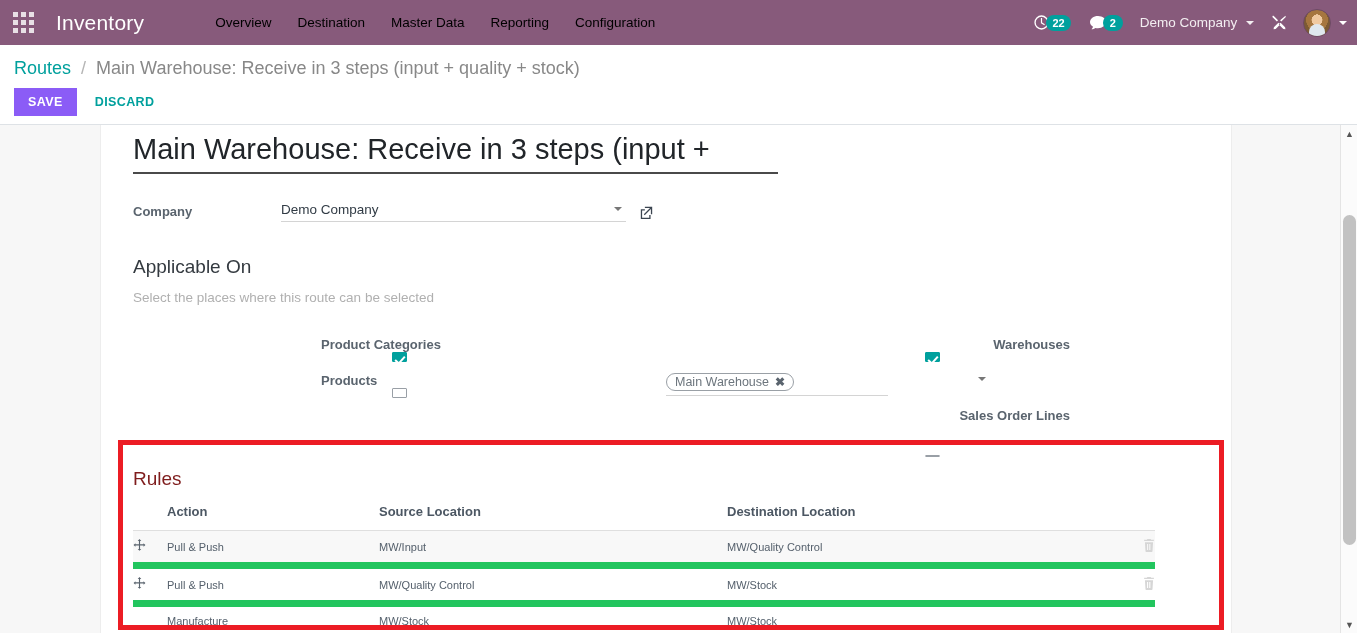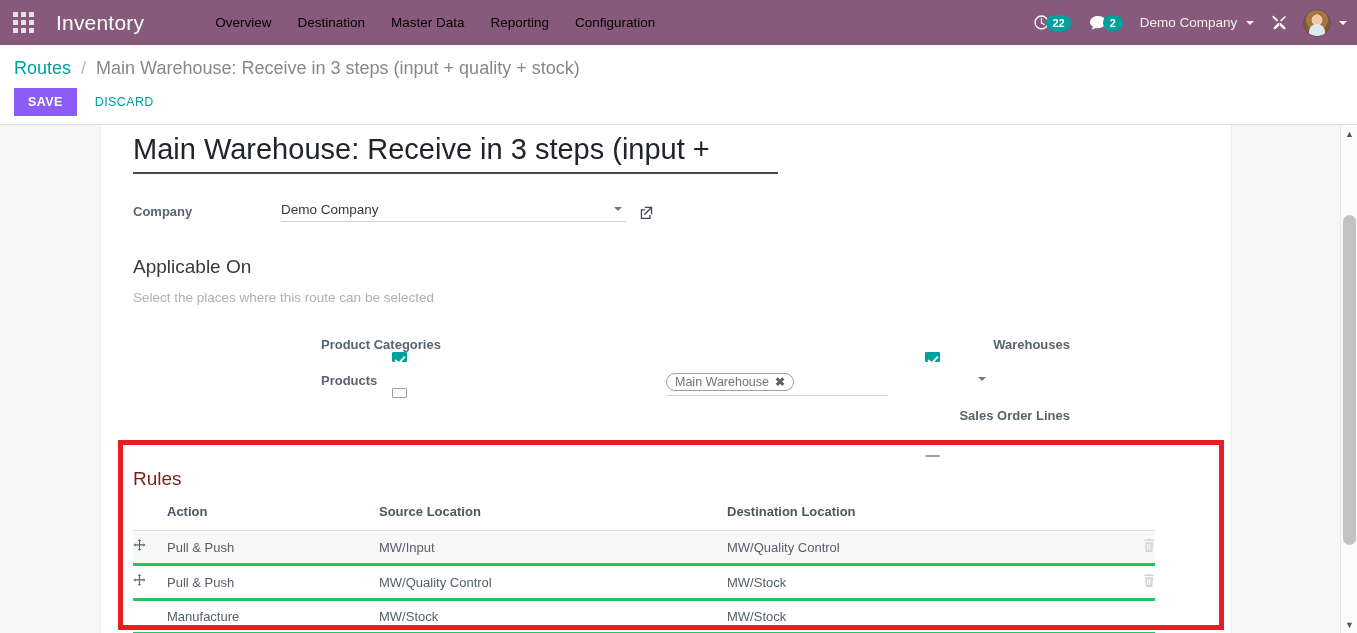--- a/index.html
+++ b/index.html
@@ -79,21 +79,21 @@
   .breadcrumb .sep { color: #b5b5b5; padding: 0 5px; }
   .breadcrumb .crumb-active { color: #888888; }
   .actions { margin-top: 9px; display: flex; align-items: center; }
   .btn-save {
     background: #8b5cf6; color: #ffffff; border: none;
     font-size: 12.5px; font-weight: bold; letter-spacing: .4px;
     padding: 7px 14px; cursor: pointer; font-family: inherit;
   }
   .btn-discard {
     background: transparent; color: #00a09d; border: none;
-    font-size: 12.5px; font-weight: normal; letter-spacing: .4px;
+    font-size: 12.5px; font-weight: bold; letter-spacing: .4px;
     padding: 7px 12px; margin-left: 6px; cursor: pointer; font-family: inherit;
   }
   .pager {
     position: absolute; right: 20px; top: 88px;
     display: flex; align-items: center; color: #6c7786; font-size: 13px;
   }
   .pager-count { font-family: "Liberation Mono", monospace; font-size: 12.5px; letter-spacing: 1px; }
   .pager-btn {
     padding: 0 8px; cursor: pointer; color: #6c7786;
     font-size: 19px; line-height: 1; user-select: none;
@@ -176,22 +176,22 @@
   .rules-title { font-size: 19px; color: #7f1d1d; font-weight: 400; }
   table.rules {
     width: 1022px; border-collapse: collapse; margin-top: 14px;
     table-layout: fixed;
   }
   table.rules th {
     text-align: left; font-size: 13px; font-weight: bold; color: #4c5763;
     padding: 0 0 11px 0; border-bottom: 1px solid #dfdfdf;
   }
   table.rules td {
-    font-size: 13px; color: #55606c; padding: 8px 0;
-    border-bottom: 3px solid #22c55e;
+    font-size: 11px; color: #55606c; padding: 8px 0;
+    border-bottom: 7px solid #22c55e;
   }
   table.rules tr.row-hover td { background: #f8f8f8; }
   .col-handle { width: 34px; }
   .col-action { width: 212px; }
   .col-source { width: 348px; }
   .col-dest { width: 388px; }
   .col-trash { width: 40px; text-align: right; }
   .handle-icon { color: #5a646e; cursor: grab; display: inline-block; width: 14px; }
   .trash-icon { color: #d6d6d6; cursor: pointer; display: inline-block; }
 

